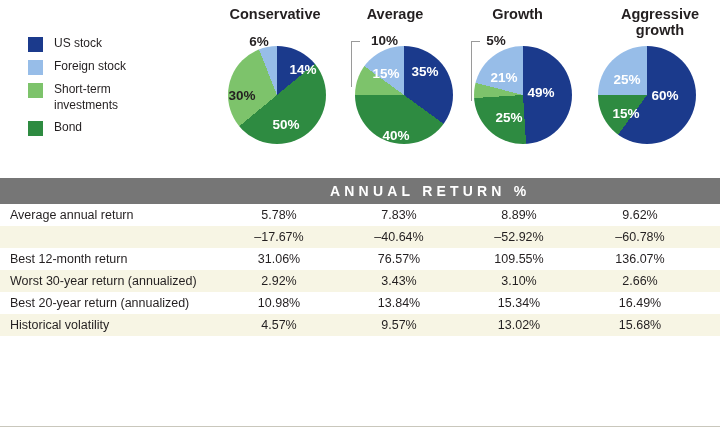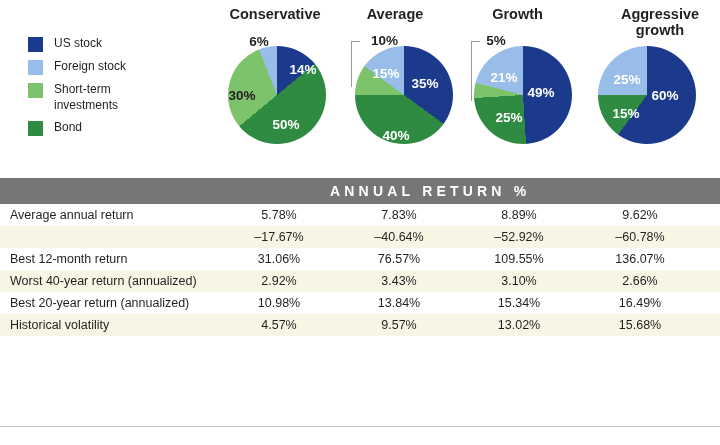--- a/index.html
+++ b/index.html
@@ -83,21 +83,21 @@
   <div class="pie" style="left:228px;top:46px;width:98px;height:98px;
        background:conic-gradient(#1b3a8c 0deg 50.4deg, #2e8b41 50.4deg 230.4deg, #7dc36b 230.4deg 338.4deg, #97bde8 338.4deg 360deg);"></div>
   <div class="slice-label lbl-in" style="left:283px;top:62px;width:40px;">14%</div>
   <div class="slice-label lbl-out" style="left:239px;top:34px;width:40px;">6%</div>
   <div class="slice-label lbl-in" style="left:266px;top:117px;width:40px;">50%</div>
   <div class="slice-label lbl-out" style="left:222px;top:88px;width:40px;">30%</div>
 
   <div class="pie-title" style="left:345px;top:6px;width:100px;">Average</div>
   <div class="pie" style="left:355px;top:46px;width:98px;height:98px;
        background:conic-gradient(#1b3a8c 0deg 126deg, #2e8b41 126deg 270deg, #7dc36b 270deg 306deg, #97bde8 306deg 360deg);"></div>
-  <div class="slice-label lbl-in" style="left:405px;top:76px;width:40px;">35%</div>
+  <div class="slice-label lbl-in" style="left:405px;top:64px;width:40px;">35%</div>
   <div class="slice-label lbl-in" style="left:366px;top:66px;width:40px;">15%</div>
   <div class="slice-label lbl-in" style="left:376px;top:128px;width:40px;">40%</div>
   <div class="slice-label lbl-out" style="left:358px;top:33px;width:40px;text-align:right;">10%</div>
   <div class="leader" style="left:351px;top:41px;width:9px;height:1px;"></div>
   <div class="leader" style="left:351px;top:41px;width:1px;height:46px;"></div>
 
   <div class="pie-title" style="left:470px;top:6px;width:95px;">Growth</div>
   <div class="pie" style="left:474px;top:46px;width:98px;height:98px;
        background:conic-gradient(#1b3a8c 0deg 176.4deg, #2e8b41 176.4deg 266.4deg, #7dc36b 266.4deg 284.4deg, #97bde8 284.4deg 360deg);"></div>
   <div class="slice-label lbl-in" style="left:521px;top:85px;width:40px;">49%</div>
@@ -137,21 +137,21 @@
 
     <div class="row odd">
       <span class="row-label">Best 12-month return</span>
       <span class="cell c0">31.06%</span>
       <span class="cell c1">76.57%</span>
       <span class="cell c2">109.55%</span>
       <span class="cell c3">136.07%</span>
     </div>
 
     <div class="row even">
-      <span class="row-label">Worst 40-year return (annualized)</span>
+      <span class="row-label">Worst 30-year return (annualized)</span>
       <span class="cell c0">2.92%</span>
       <span class="cell c1">3.43%</span>
       <span class="cell c2">3.10%</span>
       <span class="cell c3">2.66%</span>
     </div>
 
     <div class="row odd">
       <span class="row-label">Best 20-year return (annualized)</span>
       <span class="cell c0">10.98%</span>
       <span class="cell c1">13.84%</span>

